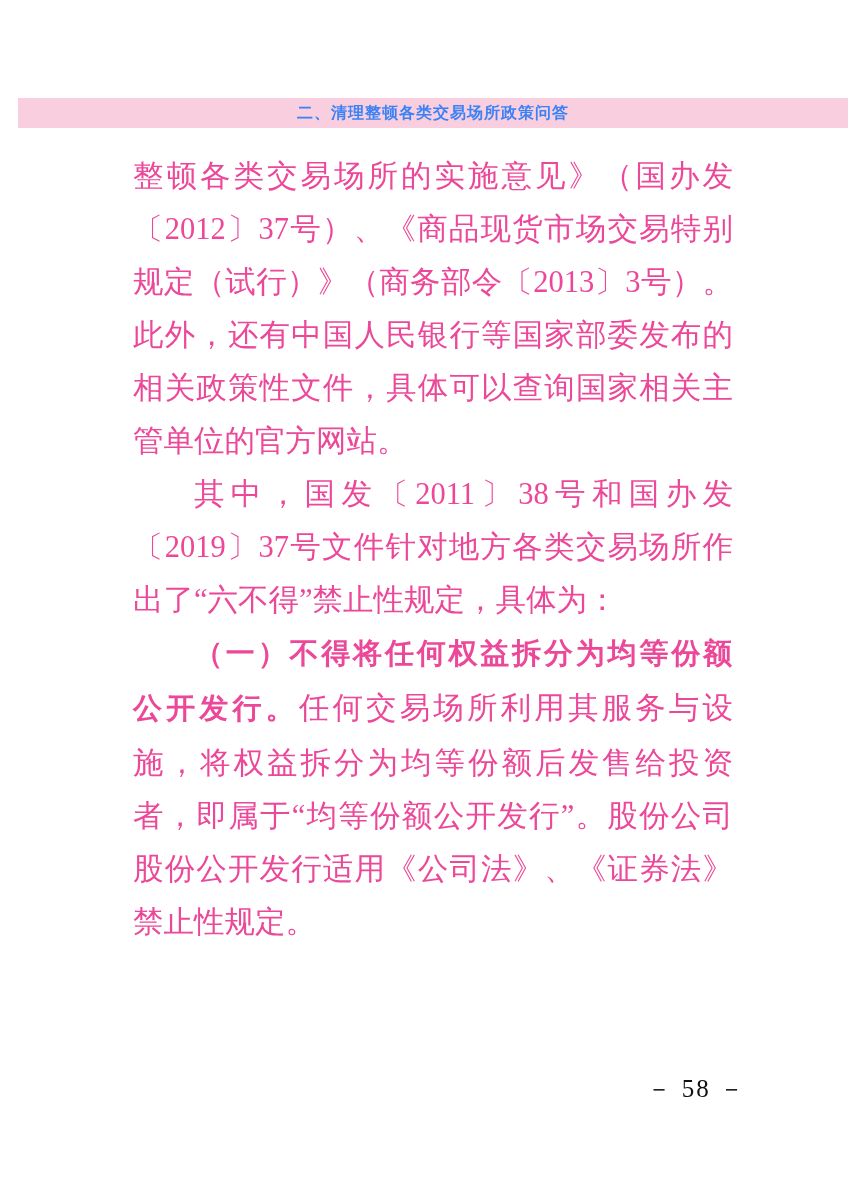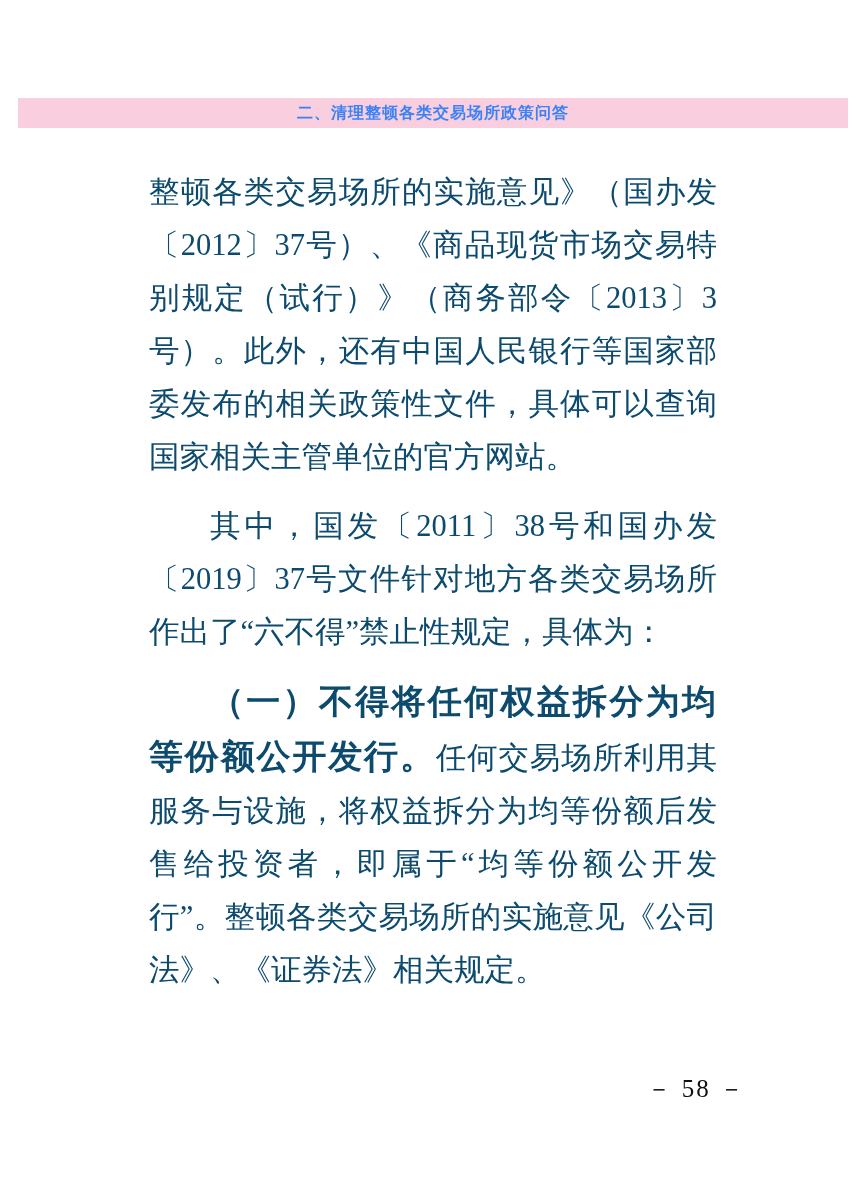--- a/index.html
+++ b/index.html
@@ -53,39 +53,39 @@
   }
 
   
   .content {
     position: absolute;
     top: 150px;
     left: 133px;
     width: 600px;
   }
   p {
-    margin: 16px;
+    margin: 0;
     font-size: 30.5px;
     line-height: 53px;
-    color: #0c4a6e;
+    color: #ec4899;
     text-align: justify;
     text-justify: inter-ideograph;
     letter-spacing: 0px;
     font-family: "Liberation Serif", "DejaVu Serif", serif;
   }
   p.indent {
     text-indent: 2em;
   }
   p + p {
     margin-top: 0;
   }
   .bold-lead {
     font-weight: bold;
-    font-family: Liberation Serif, serif;
-    font-size: 34px;
+    font-family: Liberation Mono, monospace;
+    font-size: 29px;
     letter-spacing: 1px;
   }
 
   
   .folio {
     position: absolute;
     left: 0;
     top: 1072px;
     width: 866px;
     text-align: right;
@@ -106,20 +106,20 @@
     <div class="header-band"></div>
     <div class="header-title">二、清理整顿各类交易场所政策问答</div>
   </div>
 
   <div class="content">
 
     <p>整顿各类交易场所的实施意见》（国办发〔2012〕37号）、《商品现货市场交易特别规定（试行）》（商务部令〔2013〕3号）。此外，还有中国人民银行等国家部委发布的相关政策性文件，具体可以查询国家相关主管单位的官方网站。</p>
 
     <p class="indent">其中，国发〔2011〕38号和国办发〔2019〕37号文件针对地方各类交易场所作出了“六不得”禁止性规定，具体为：</p>
 
-    <p class="indent"><span class="bold-lead">（一）不得将任何权益拆分为均等份额公开发行。</span><span>任何交易场所利用其服务与设施，将权益拆分为均等份额后发售给投资者，即属于“均等份额公开发行”。整顿各类交易场所的实施意见《公司法》、《证券法》相关规定。</span></p>
+    <p class="indent"><span class="bold-lead">（一）不得将任何权益拆分为均等份额公开发行。</span><span>任何交易场所利用其服务与设施，将权益拆分为均等份额后发售给投资者，即属于“均等份额公开发行”。股份公司股份公开发行适用《公司法》、《证券法》禁止性规定。</span></p>
 
 
   </div>
 
   <div class="folio">－ 58 －</div>
 
 </div>
 
 </body></html>

